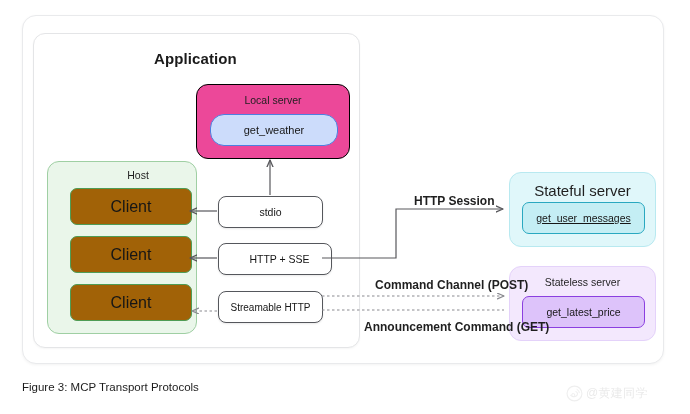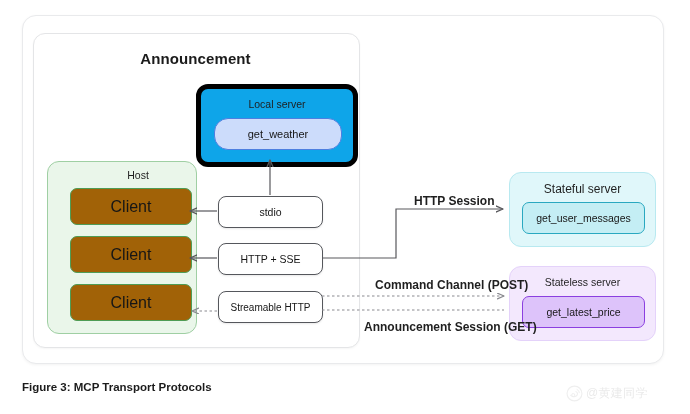--- a/index.html
+++ b/index.html
@@ -47,22 +47,22 @@
     font-size: 15px;
     font-weight: bold;
     color: #1b1b1b;
     letter-spacing: 0.1px;
   }
   
   .local-server {
     position: absolute;
     left: 196px; top: 84px;
     width: 152px; height: 73px;
-    background: #0ea5e9;
-    border: 5px solid #000000;
+    background: #ec4899;
+    border: 1px solid #000000;
     border-radius: 12px;
   }
   .local-server-label {
     position: absolute;
     left: 0; top: 9px;
     width: 152px;
     text-align: center;
     font-size: 10.5px;
     color: #1f1f1f;
   }
@@ -122,44 +122,44 @@
     border: 1px solid #55575c;
     border-radius: 8px;
     display: flex;
     align-items: center;
     justify-content: center;
     font-size: 10.5px;
     color: #161616;
     box-shadow: 0 1px 2px rgba(0,0,0,0.09);
   }
   .tr-stdio { top: 196px; }
-  .tr-sse   { top: 243px; }
+  .tr-sse   { top: 243px; padding-left: 9px; }
   .tr-shttp { top: 291px; font-size: 10px; }
   
   .server-cyan {
     position: absolute;
     left: 509px; top: 172px;
     width: 145px; height: 73px;
     background: #e0f7fa;
     border: 1px solid #b8e9f0;
     border-radius: 12px;
   }
   .server-cyan-label {
     position: absolute; left: 0; top: 9px; width: 145px;
-    text-align: center; font-size: 12px; color: #1f1f1f;
+    text-align: center; font-size: 15px; color: #1f1f1f;
   }
   .tool-cyan {
     position: absolute;
     left: 12px; top: 29px;
     width: 121px; height: 30px;
     background: #c4eef4;
     border: 1px solid #29a8c0;
     border-radius: 7px;
     display: flex; align-items: center; justify-content: center;
-    font-size: 10.5px; color: #161616;
+    font-size: 10.5px; color: #161616; text-decoration: underline;
   }
   .server-purple {
     position: absolute;
     left: 509px; top: 266px;
     width: 145px; height: 73px;
     background: #f3e8fd;
     border: 1px solid #e4d2fa;
     border-radius: 12px;
   }
   .server-purple-label {
@@ -193,21 +193,20 @@
     left: 0; top: 0;
     width: 690px; height: 414px;
     pointer-events: none;
   }
   
   .caption {
     position: absolute;
     left: 22px; top: 381px;
     font-size: 11.5px;
     color: #1c1c1c;
-    font-weight: bold;
   }
   
   .watermark {
     position: absolute;
     left: 566px; top: 385px;
     display: flex;
     align-items: center;
     gap: 3px;
     opacity: 0.30;
   }
@@ -218,21 +217,21 @@
   }
 </style>
 </head>
 <body>
 
 <div id="stage">
 
   <div class="outer-frame"></div>
 
   <div class="app-panel"></div>
-  <div class="app-title">Announcement</div>
+  <div class="app-title">Application</div>
 
   <div class="local-server">
     <div class="local-server-label">Local server</div>
     <div class="tool-blue">get_weather</div>
   </div>
 
   <div class="host-box">
     <div class="host-label">Host</div>
     <div class="client-box client-1">Client</div>
     <div class="client-box client-2">Client</div>
@@ -248,21 +247,21 @@
     <div class="tool-cyan">get_user_messages</div>
   </div>
 
   <div class="server-purple">
     <div class="server-purple-label">Stateless server</div>
     <div class="tool-purple">get_latest_price</div>
   </div>
 
   <div class="edge-label lbl-http-session">HTTP Session</div>
   <div class="edge-label lbl-command">Command Channel (POST)</div>
-  <div class="edge-label lbl-announce">Announcement Session (GET)</div>
+  <div class="edge-label lbl-announce">Announcement Command (GET)</div>
 
   <svg id="arrows" viewBox="0 0 690 414">
     <defs>
       <marker id="arrowhead" markerWidth="7" markerHeight="7" refX="6" refY="3" orient="auto">
         <path d="M0,0.4 L6,3 L0,5.6" fill="none" stroke="#58585c" stroke-width="1.1" stroke-linecap="round" stroke-linejoin="round"></path>
       </marker>
       <marker id="arrowhead-open" markerWidth="7" markerHeight="7" refX="6" refY="3" orient="auto">
         <path d="M0,0.4 L6,3 L0,5.6" fill="none" stroke="#8a8a90" stroke-width="1.1" stroke-linecap="round" stroke-linejoin="round"></path>
       </marker>
     </defs>

